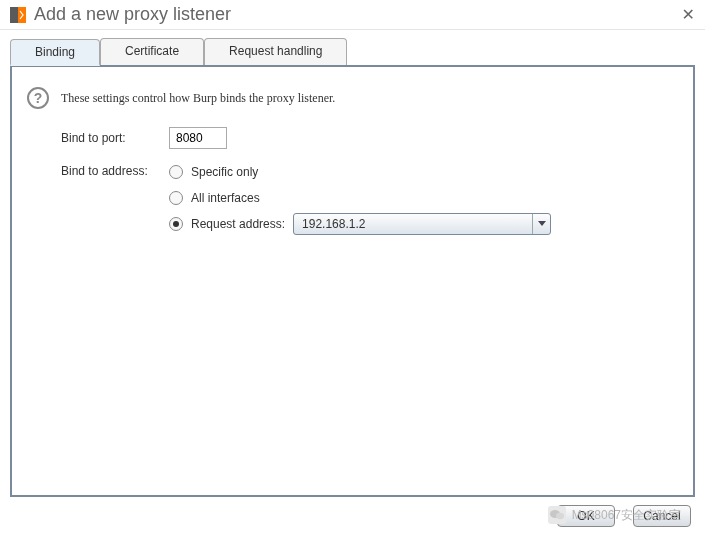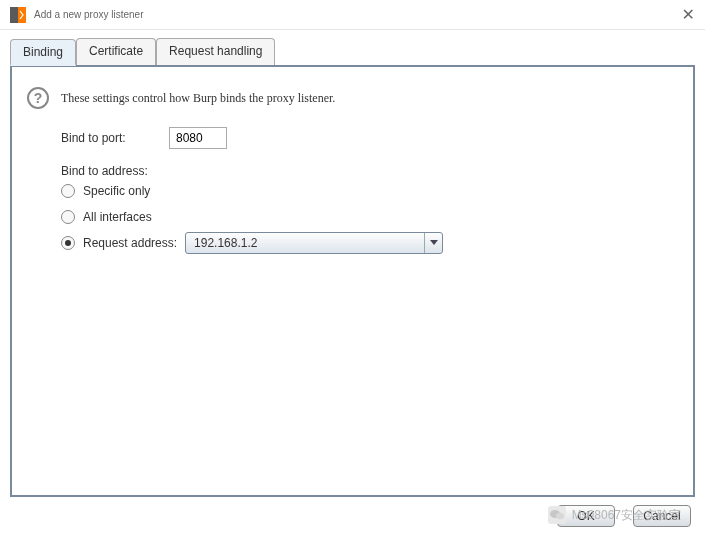--- a/index.html
+++ b/index.html
@@ -1,26 +1,26 @@
 <!DOCTYPE html>
 <html><head>
 <meta charset="utf-8">
 <style>
 * { box-sizing: border-box; margin: 0; padding: 0; font-family: Tahoma, Arial, sans-serif; font-size: 12px; }
 body { background: #fff; width: 705px; height: 559px; overflow: hidden; }
 
 .titlebar { display: flex; align-items: center; height: 30px; padding: 0 10px; border-bottom: 1px solid #e5e5e5; }
 .app-icon { width: 16px; height: 16px; margin-right: 8px; display: inline-block; }
-.title { color: #666; font-size: 10px; flex: 1; }
+.title { color: #666; font-size: 18px; flex: 1; }
 .close-x { color: #666; font-size: 16px; font-weight: 300; cursor: default; }
 
 .dialog-body { padding: 8px 10px 0 10px; }
 
 .tabs { display: flex; border-bottom: 2px solid #7a8a9a; position: relative; }
-.tab { padding: 5px 12px; border: 1px solid #aaa; border-bottom: none; border-radius: 4px 4px 0 0; background: #f5f5f5; margin-right: 0px; cursor: default; color: #333; }
+.tab { padding: 5px 24px; border: 1px solid #aaa; border-bottom: none; border-radius: 4px 4px 0 0; background: #f5f5f5; margin-right: 0px; cursor: default; color: #333; }
 .tab.active { background: #e8f0f8; border-color: #aaa; position: relative; top: 1px; border-bottom: 2px solid #e8f0f8; z-index: 2; }
 
 .content-border { border: 2px solid #7a8a9a; border-top: none; min-height: 430px; padding: 20px 15px; background: #fff; }
 
 .help-row { display: flex; align-items: center; margin-bottom: 18px; }
 .help-icon { width: 22px; height: 22px; border: 2px solid #888; border-radius: 50%; display: flex; align-items: center; justify-content: center; margin-right: 12px; color: #888; font-size: 14px; font-weight: bold; }
 .help-text { color: #333; font-family: Liberation Serif, serif; }
 
 .form-area { margin-left: 34px; }
 
@@ -76,21 +76,21 @@
       <div class="help-icon">?</div>
       <div class="help-text">These settings control how Burp binds the proxy listener.</div>
     </div>
 
     <div class="form-area">
       <div class="form-row">
         <div class="label">Bind to port:</div>
         <input class="text-input" value="8080" style="">
       </div>
 
-      <div class="form-row" style="align-items:flex-start;flex-direction:column;">
+      <div class="form-row" style="align-items:flex-start;">
         <div class="label" style="padding-top:5px;">Bind to address:</div>
         <div class="radio-group">
           <div class="radio-row">
             <span class="radio"></span>
             <span class="radio-label">Specific only</span>
           </div>
           <div class="radio-row">
             <span class="radio"></span>
             <span class="radio-label">All interfaces</span>
           </div>

